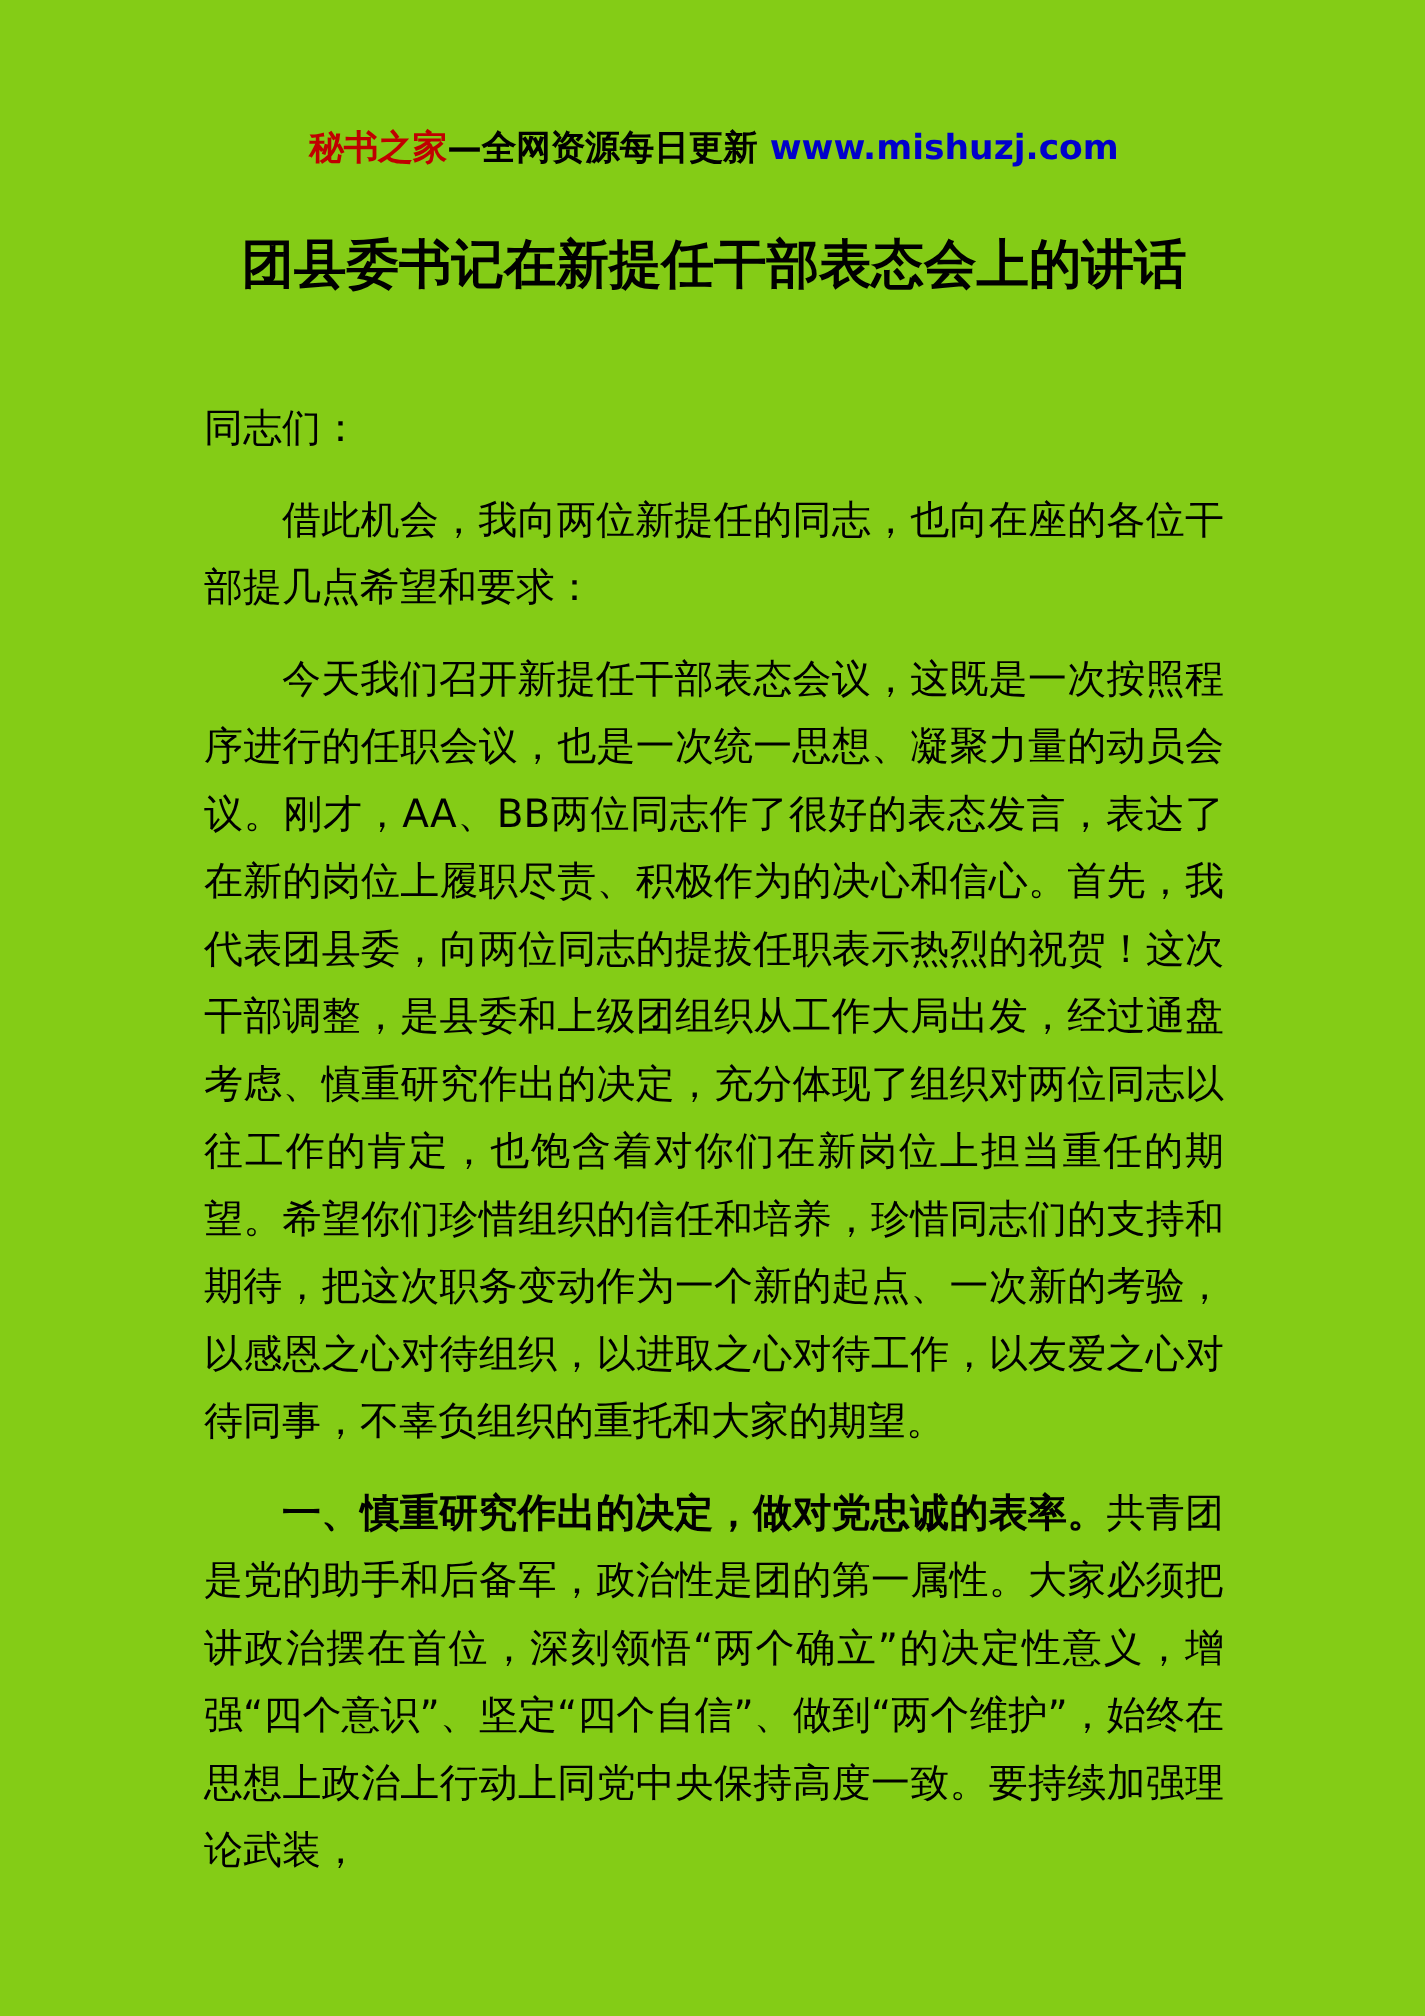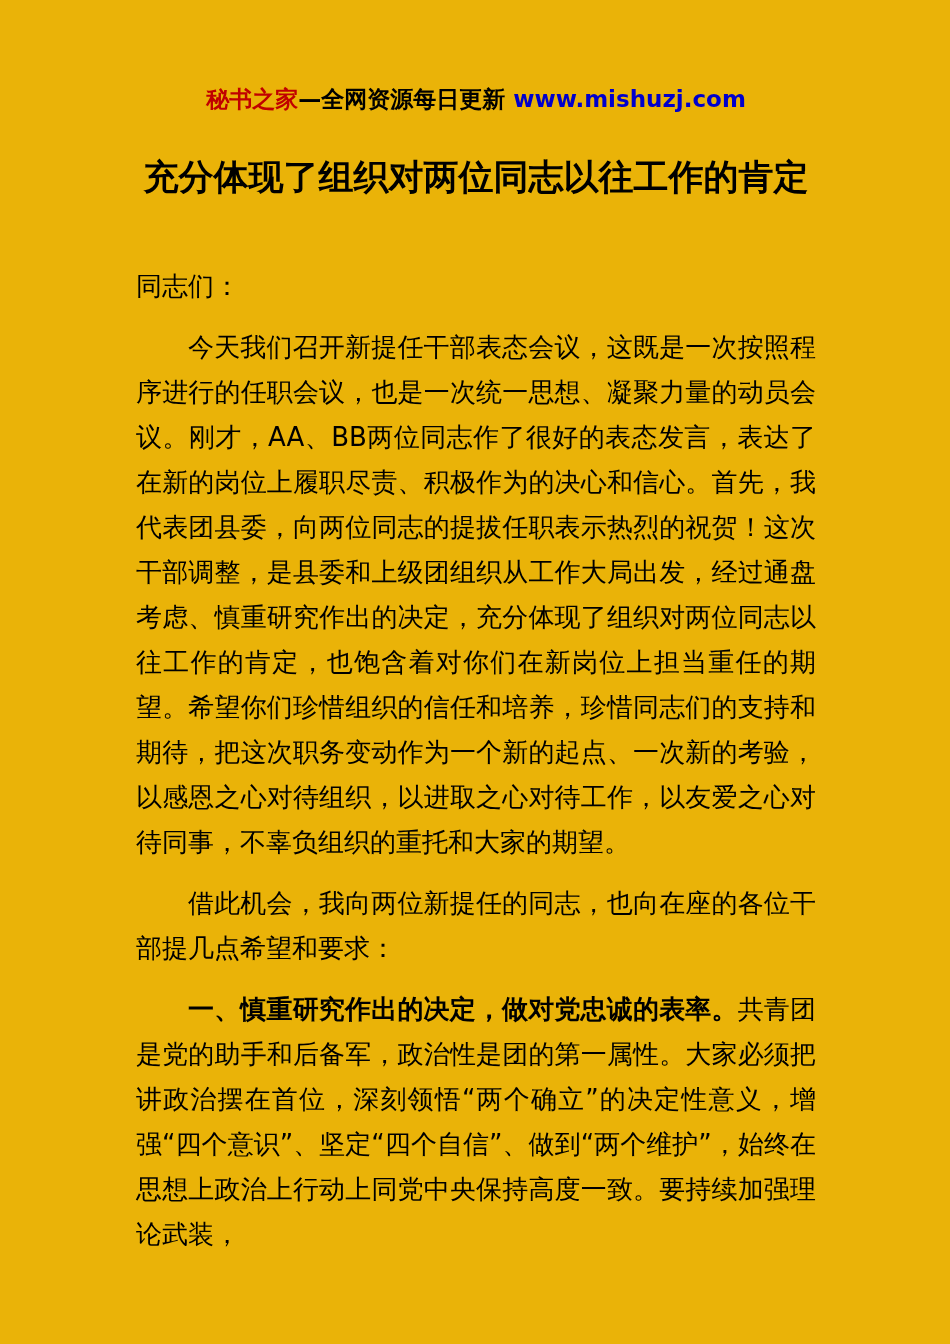--- a/index.html
+++ b/index.html
@@ -5,21 +5,21 @@
   html, body {
     margin: 0;
     padding: 0;
     background: #ffffff;
   }
   .page {
     position: relative;
     width: 950px;
     height: 1344px;
     margin: 0 auto;
-    background: #eab308;
+    background: #84cc16;
     box-sizing: border-box;
     padding: 85px 118px 0 120px;
     font-family: "DejaVu Sans", "Liberation Sans", sans-serif;
     color: #000000;
     overflow: hidden;
   }
   .site-header {
     text-align: center;
     font-size: 23px;
     font-weight: bold;
@@ -65,27 +65,27 @@
 </style>
 </head>
 <body>
 
 <div class="page">
 
   <div class="site-header">
     <span class="site-name">秘书之家</span><span class="site-tagline">—全网资源每日更新 </span><span class="site-url">www.mishuzj.com</span>
   </div>
 
-  <h1 class="doc-title">充分体现了组织对两位同志以往工作的肯定</h1>
+  <h1 class="doc-title">团县委书记在新提任干部表态会上的讲话</h1>
 
   <div class="body-text">
 
     <p class="salutation">同志们：</p>
 
+    <p class="para"><span>借此机会，我向两位新提任的同志，也向在座的各位干部提几点希望和要求：</span></p>
+
     <p class="para"><span>今天我们召开新提任干部表态会议，这既是一次按照程序进行的任职会议，也是一次统一思想、凝聚力量的动员会议。刚才，AA、BB两位同志作了很好的表态发言，表达了在新的岗位上履职尽责、积极作为的决心和信心。首先，我代表团县委，向两位同志的提拔任职表示热烈的祝贺！这次干部调整，是县委和上级团组织从工作大局出发，经过通盘考虑、慎重研究作出的决定，充分体现了组织对两位同志以往工作的肯定，也饱含着对你们在新岗位上担当重任的期望。希望你们珍惜组织的信任和培养，珍惜同志们的支持和期待，把这次职务变动作为一个新的起点、一次新的考验，以感恩之心对待组织，以进取之心对待工作，以友爱之心对待同事，不辜负组织的重托和大家的期望。</span></p>
-
-    <p class="para"><span>借此机会，我向两位新提任的同志，也向在座的各位干部提几点希望和要求：</span></p>
 
     <p class="para"><span class="run-bold">一、慎重研究作出的决定，做对党忠诚的表率。</span><span>共青团是党的助手和后备军，政治性是团的第一属性。大家必须把讲政治摆在首位，深刻领悟“两个确立”的决定性意义，增强“四个意识”、坚定“四个自信”、做到“两个维护”，始终在思想上政治上行动上同党中央保持高度一致。要持续加强理论武装，</span></p>
 
   </div>
 
 </div>
 
 </body></html>

